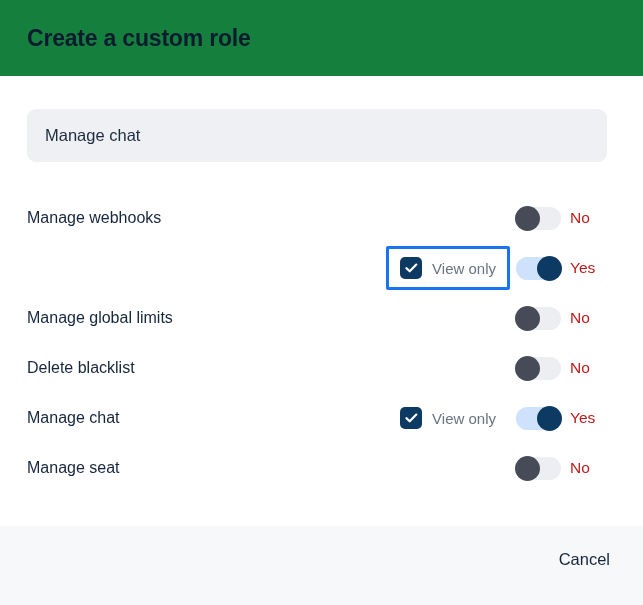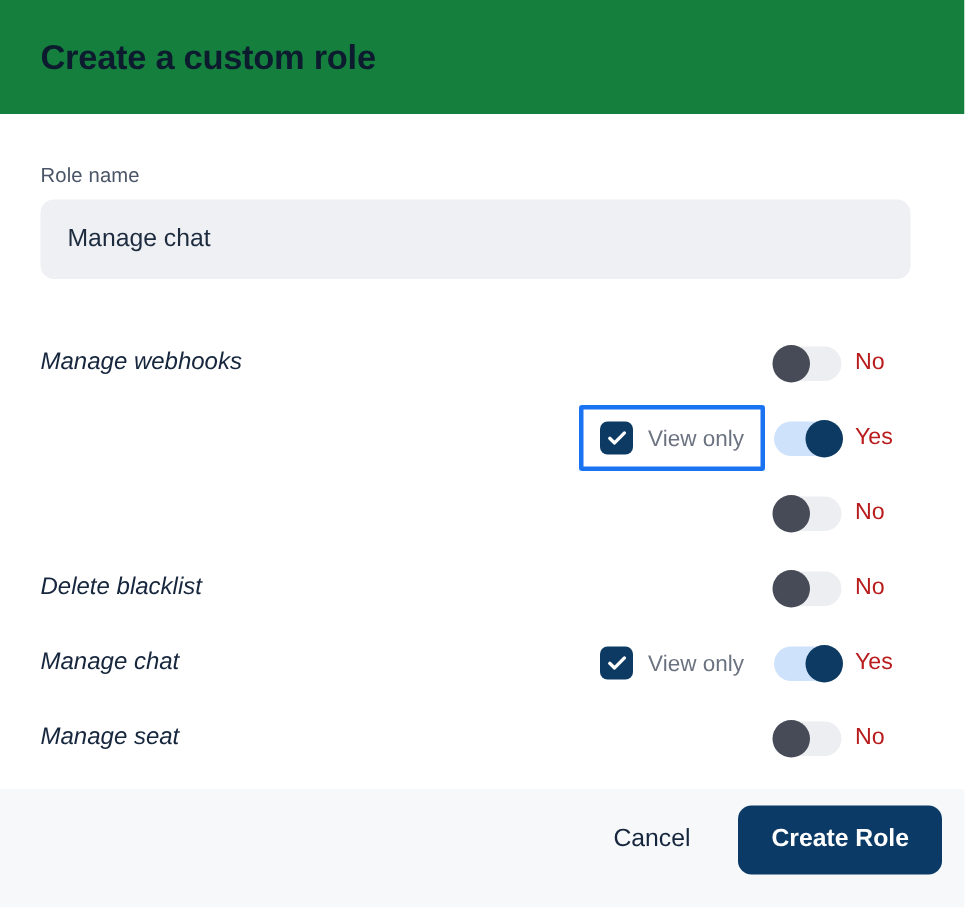--- a/index.html
+++ b/index.html
@@ -82,21 +82,20 @@
     position: relative;
     height: 50px;
     display: flex;
     align-items: center;
   }
 
   .permission-label {
     font-size: 16px;
     color: #16263d;
     flex: 0 0 auto;
-    font-style: italic;
   }
 
   .row-controls {
     position: absolute;
     right: 0;
     top: 0;
     height: 50px;
     display: flex;
     align-items: center;
   }
@@ -214,21 +213,20 @@
 
 <div class="dialog">
 
   <div class="dialog-header">
     <div class="dialog-title">Create a custom role</div>
   </div>
 
   <div class="dialog-body">
 
     <div class="field-group">
-      <div class="field-label">Role name</div>
       <input class="role-name-input" type="text" value="Manage chat" style="">
     </div>
 
     <div class="permission-list" id="permission-list">
         <div class="permission-row">
           <div class="permission-label">Manage webhooks</div>
           <div class="row-controls">
             <div class="toggle-wrap">
               <span class="toggle off">
                 <span class="knob"></span>
@@ -251,20 +249,21 @@
             </div>
             <div class="toggle-wrap">
               <span class="toggle on">
                 <span class="knob"></span>
               </span>
               <span class="toggle-label">Yes</span>
             </div>
           </div>
         </div>
         <div class="permission-row">
+          <div class="permission-label">Manage global limits</div>
           <div class="row-controls">
             <div class="toggle-wrap">
               <span class="toggle off">
                 <span class="knob"></span>
               </span>
               <span class="toggle-label">No</span>
             </div>
           </div>
         </div>
         <div class="permission-row">
@@ -309,16 +308,15 @@
               <span class="toggle-label">No</span>
             </div>
           </div>
         </div>
       </div>
 
   </div>
 
   <div class="dialog-footer">
     <button class="btn-cancel">Cancel</button>
-    <button class="btn-primary">Create Role</button>
   </div>
 
 </div>
 
 </body></html>

